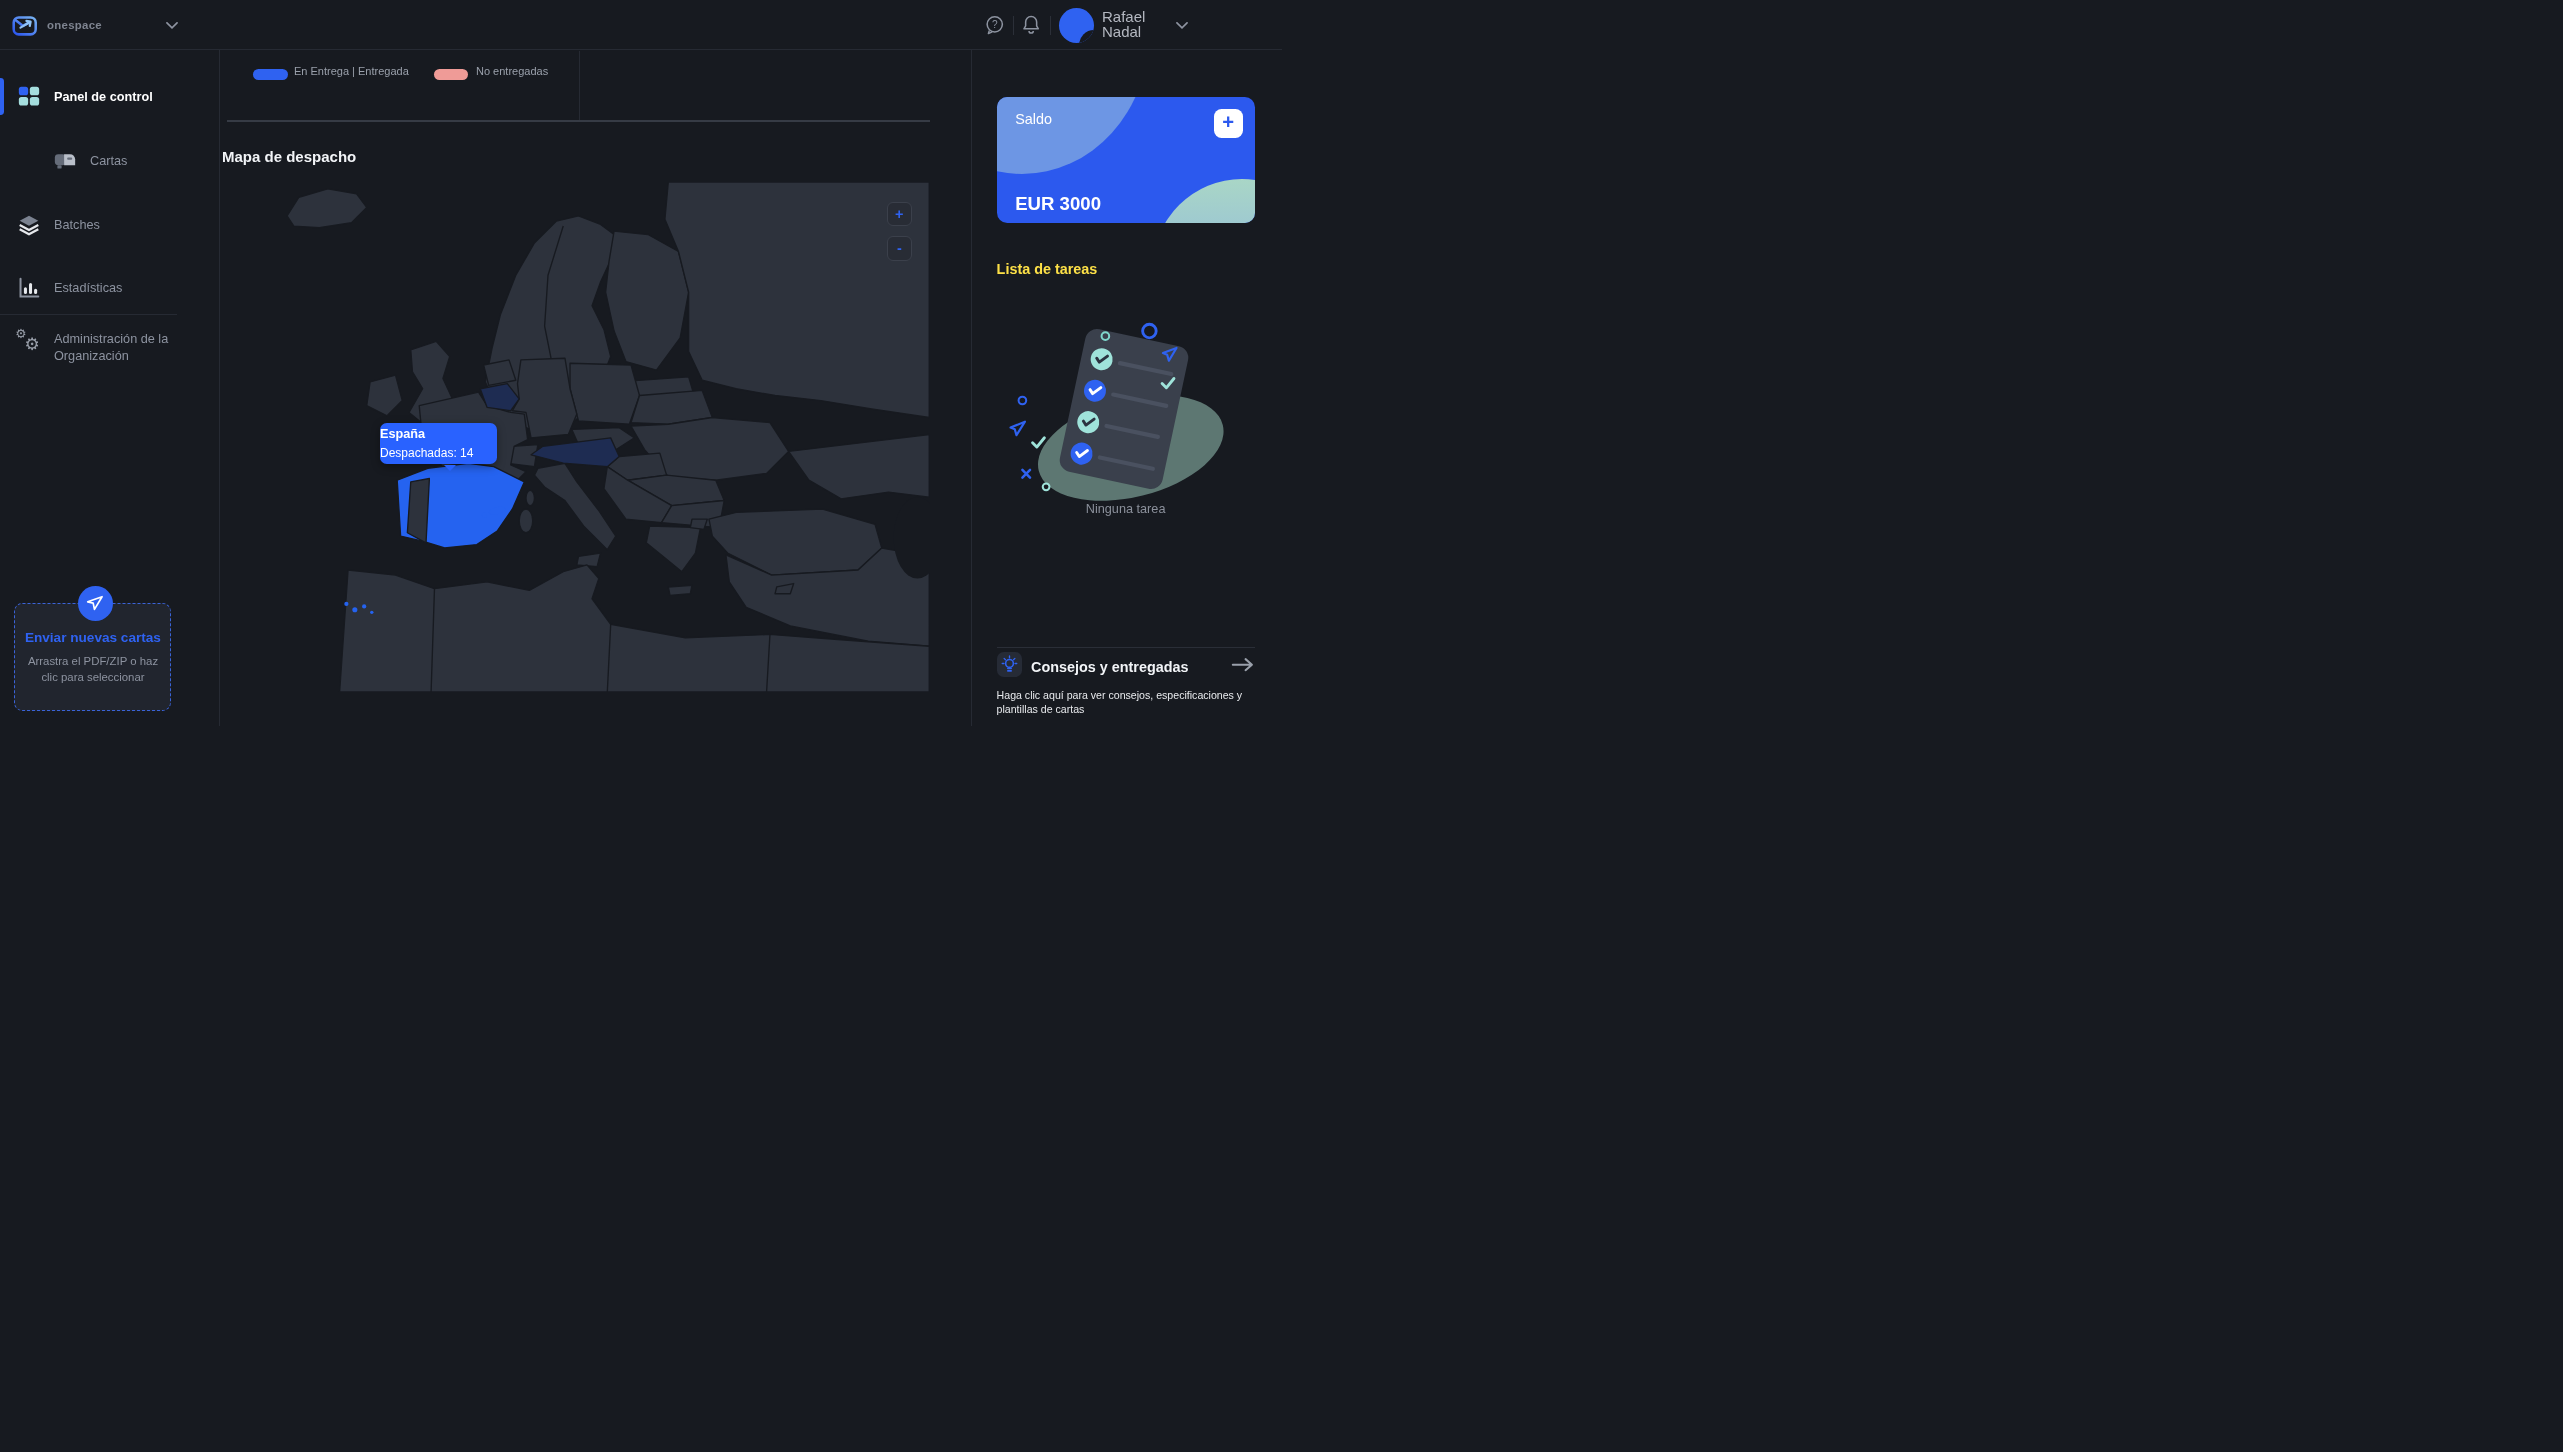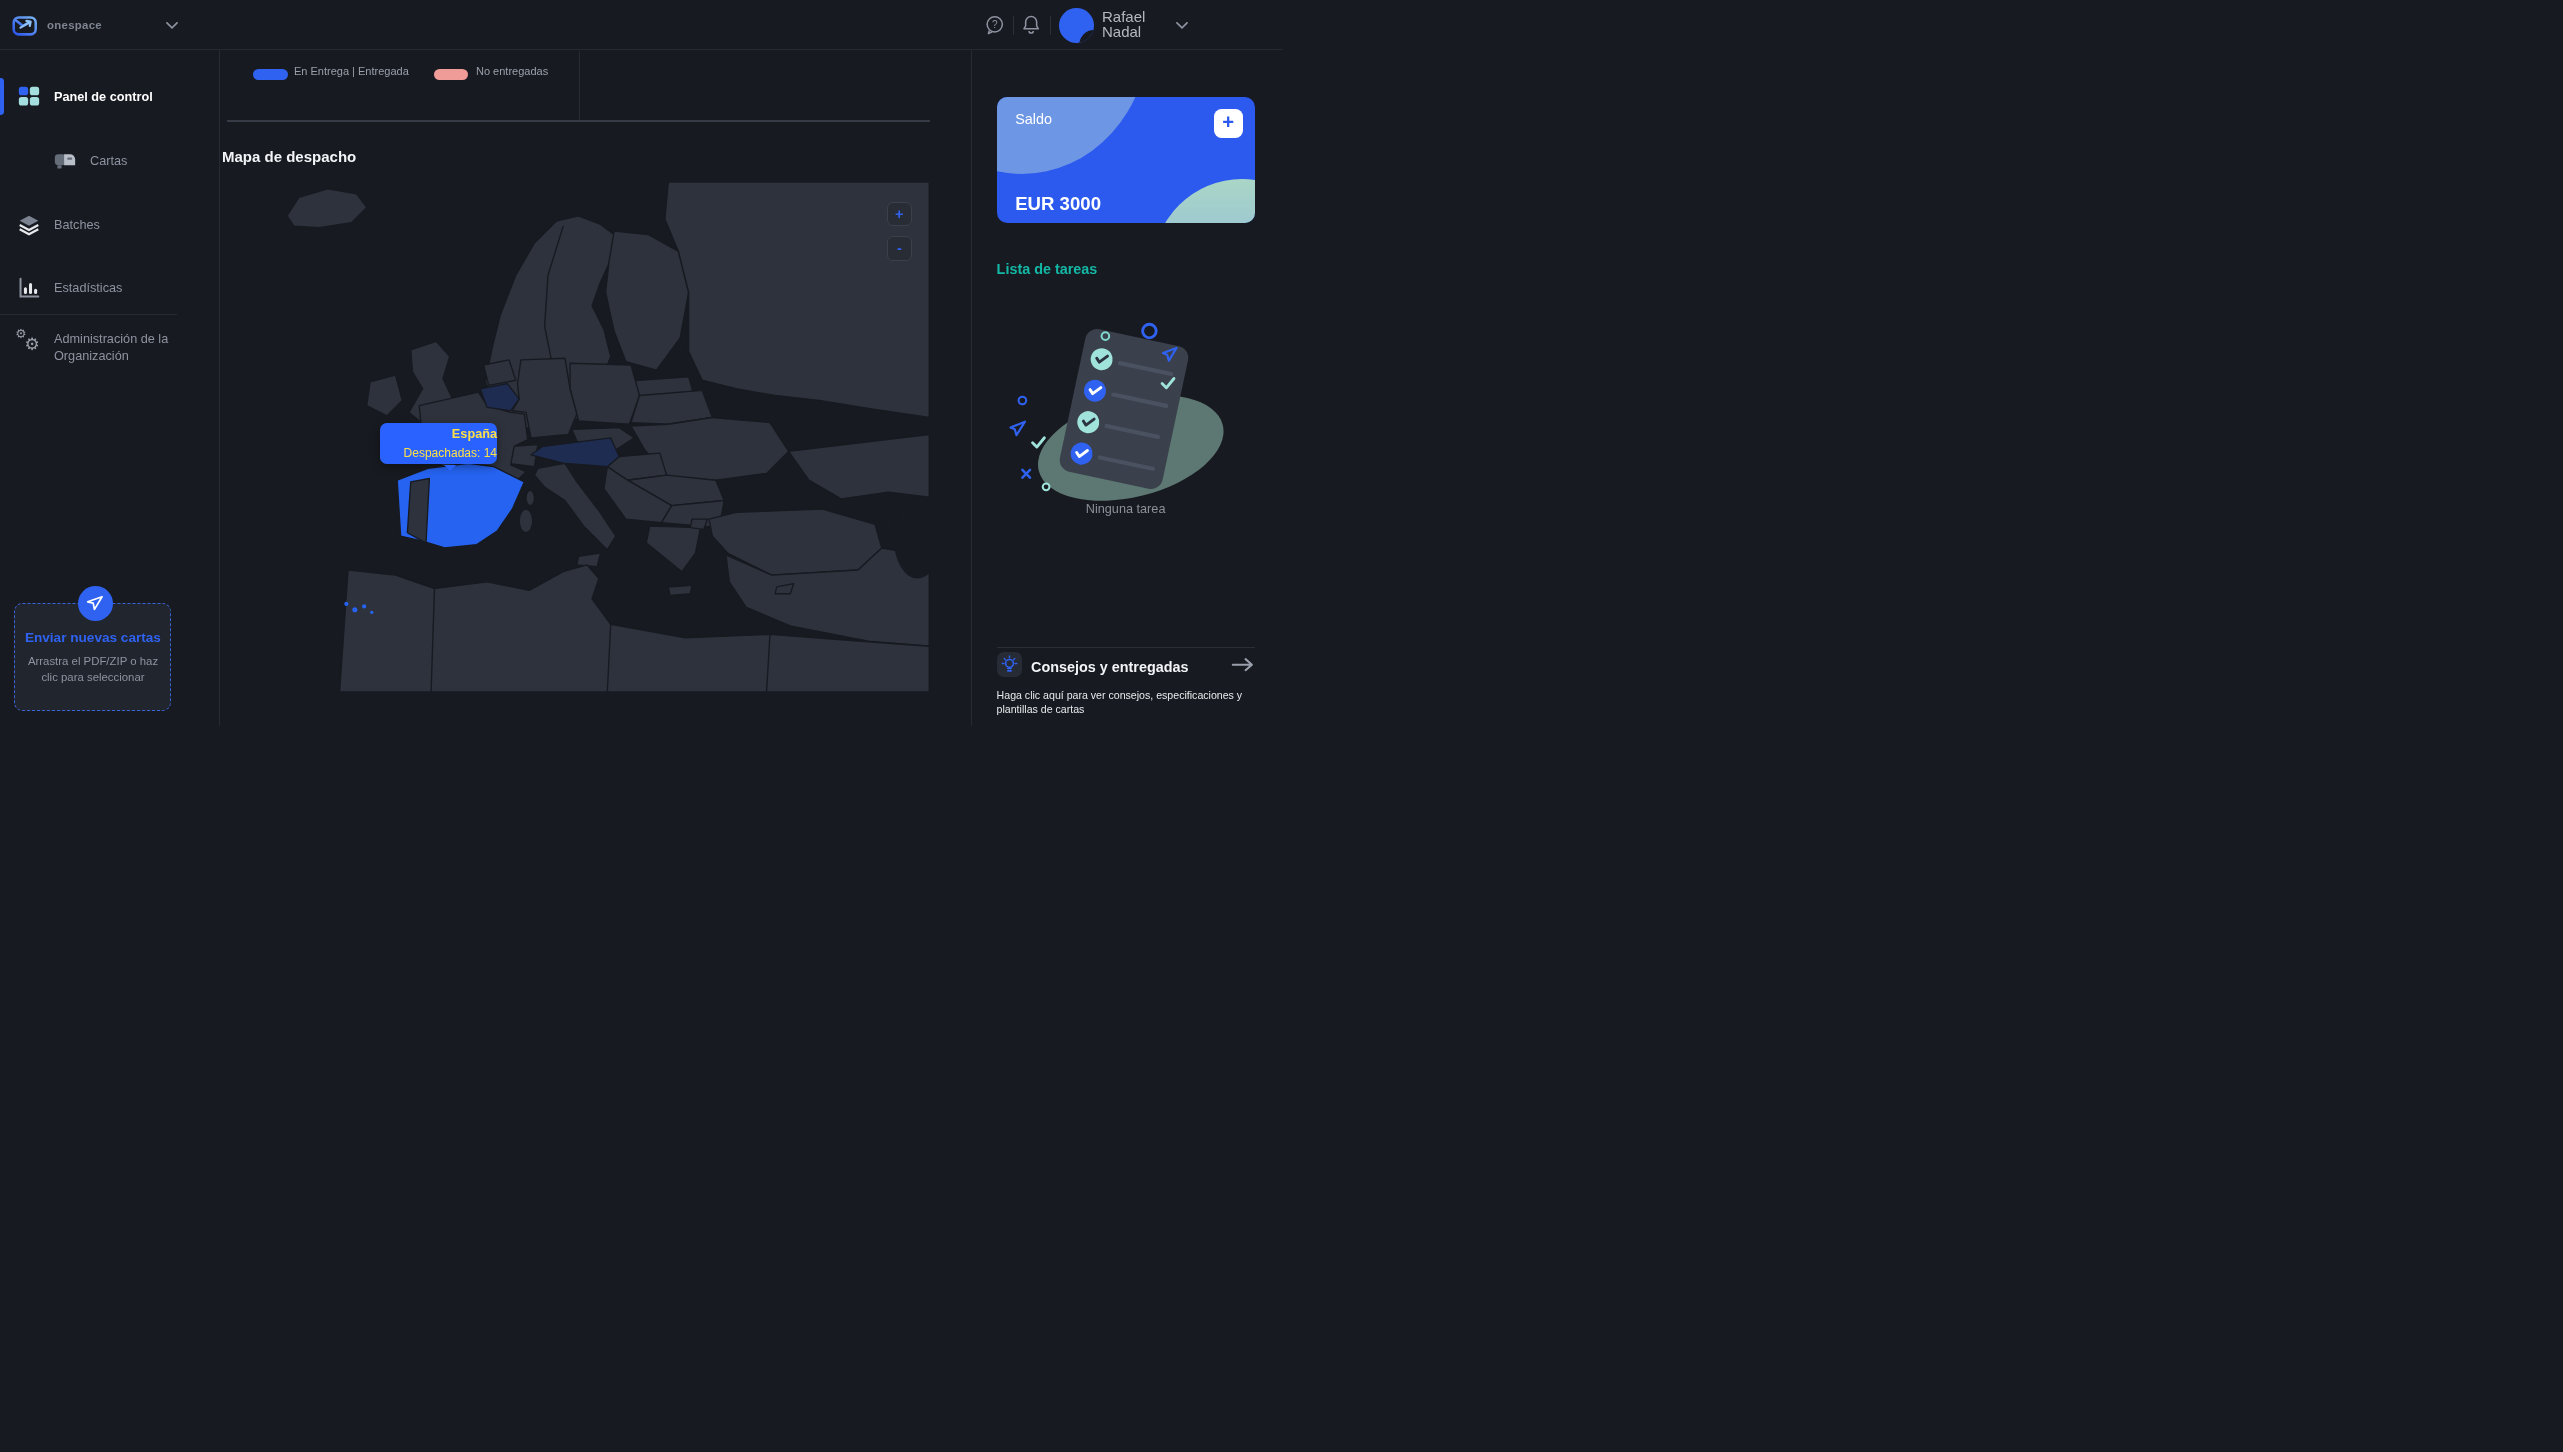--- a/index.html
+++ b/index.html
@@ -47,40 +47,40 @@
   .legend-label { position:absolute; font-size:11px; color:#9aa0ab; }
   #hdr-border { position:absolute; left:227px; top:120px; width:703px; height:1.7px; background:#363b45; }
   #hdr-vdiv { position:absolute; left:579px; top:51px; width:0.8px; height:70px; background:#262a33; }
   .map-title { position:absolute; left:222px; top:148px; font-size:15px; font-weight:bold; color:#f2f4f7; }
   
   #map-box { position:absolute; left:227px; top:182px; width:703px; height:510px; }
   .zoom-btn { position:absolute; width:24.6px; height:24.6px; border-radius:6px; background:#282c35;
     border:0.8px solid #3b404b; color:#2f62f1; text-align:center; font-size:14.4px; line-height:22px;
     font-weight:bold; cursor:pointer; }
   #map-tooltip { position:absolute; left:153px; top:241px; width:117px; height:41px; background:#2962ff;
-    border-radius:6.8px; color:#fde047; text-align:right; z-index:5; box-shadow:0 2.5px 8.5px rgba(0,0,0,.35); }
+    border-radius:6.8px; color:#ffffff; text-align:left; z-index:5; box-shadow:0 2.5px 8.5px rgba(0,0,0,.35); }
   #map-tooltip .tt1 { font-size:12.7px; font-weight:bold; margin-top:4.2px; }
   #map-tooltip .tt2 { font-size:12px; margin-top:5px; }
   #map-tooltip .ptr { position:absolute; left:64px; bottom:-6.8px; width:0; height:0;
     border-left:6.8px solid transparent; border-right:6.8px solid transparent; border-top:6.8px solid #2962ff; }
   
   #rightbar { position:absolute; left:971px; top:50px; width:310px; height:676px;
     border-left:0.8px solid #262a33; background:#171a20; }
   .card { position:absolute; left:24.6px; top:47px; width:258px; height:126px; border-radius:10.2px;
     background:#2c59ee; overflow:hidden; }
   .card .blob-light { position:absolute; left:-102px; top:-203px; width:254px; height:280px;
     border-radius:50%; background:#6d96e4; }
   .card .blob-teal { position:absolute; left:156px; top:82px; width:178px; height:178px;
     border-radius:50%; background:linear-gradient(180deg,#a9d6c6 0%,#8cb4e2 70%); }
   .card .saldo { position:absolute; left:18.6px; top:13.6px; font-size:14.4px; font-weight:normal; color:#fff; }
   .card .amount { position:absolute; left:18.6px; bottom:8.5px; font-size:18.6px; font-weight:bold; color:#fff; }
   .card .add-btn { position:absolute; right:12px; top:12px; width:29px; height:29px; border-radius:7.6px;
     background:#ffffff; color:#2c59ee; font-size:20.3px; font-weight:bold; text-align:center;
     line-height:27px; cursor:pointer; }
-  .tasks-title { position:absolute; left:24.6px; top:211px; font-size:14.4px; font-weight:bold; color:#14b8a6; }
+  .tasks-title { position:absolute; left:24.6px; top:211px; font-size:14.4px; font-weight:bold; color:#fde047; }
   .tasks-empty { position:absolute; left:24.6px; top:452px; width:258px; text-align:center;
     font-size:12.7px; color:#8b909b; }
   .tips-div { position:absolute; left:24.6px; top:597px; width:258px; height:0.8px; background:#2a2e37; }
   .tips-icon { position:absolute; left:24.6px; top:602px; width:25.4px; height:25.4px; border-radius:6.8px;
     background:#262b36; }
   .tips-title { position:absolute; left:59px; top:609px; font-size:14.4px; font-weight:bold; color:#f2f4f7; }
   .tips-arrow { position:absolute; left:259px; top:607px; cursor:pointer; }
   .tips-desc { position:absolute; left:24.6px; top:638px; width:264px; font-size:10.6px;
     line-height:14.4px; color:#e8eaed; }
 </style>

